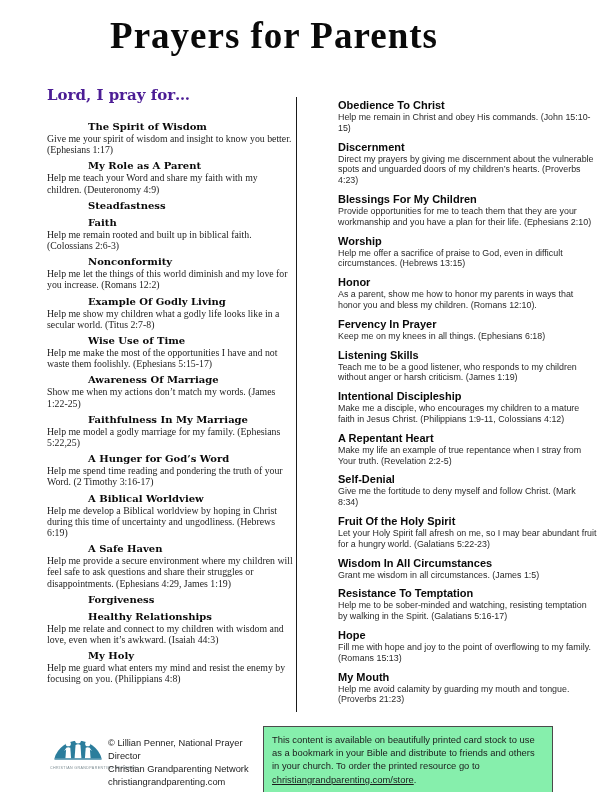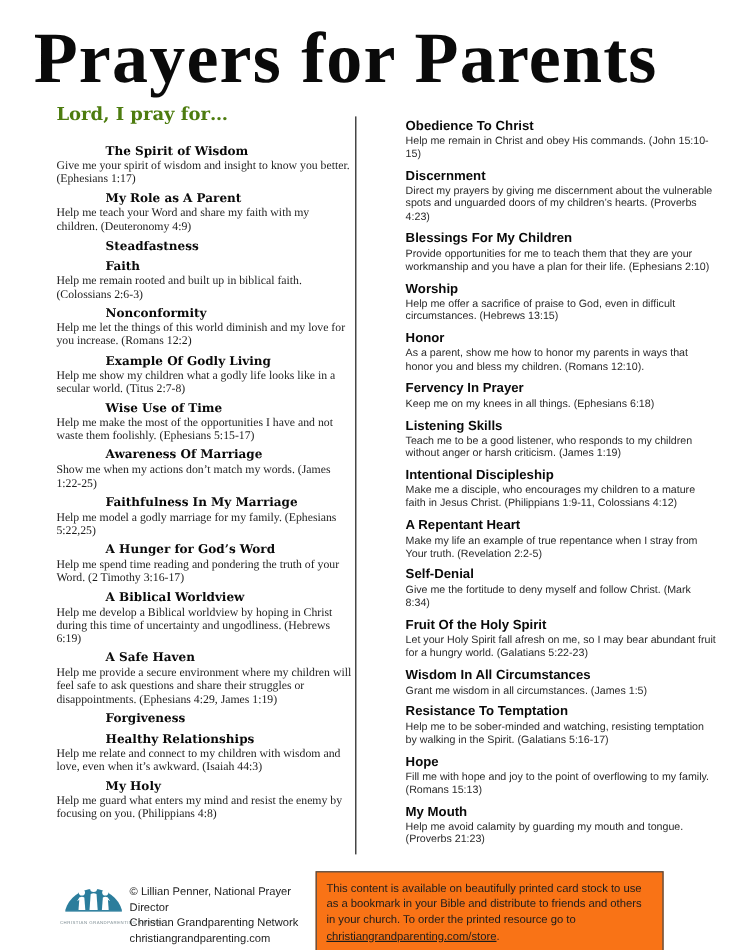--- a/index.html
+++ b/index.html
@@ -7,34 +7,34 @@
     position:relative;
     width:612px;height:792px;
     background:#ffffff;
     margin:0 auto;
     overflow:hidden;
     font-family:"Liberation Serif", serif;
     color:#111;
   }
   .page-title{
     position:absolute;top:14px;left:0;width:548px;
-    text-align:right;
+    text-align:center;
     font-family:"Liberation Serif", serif;
     font-weight:bold;
-    font-size:60px;
+    font-size:37px;
     letter-spacing:1px;
     color:#0a0a0a;
   }
   .col-left{
     position:absolute;left:47px;top:86px;width:247px;
   }
   .col-heading{
     font-family:"DejaVu Serif","Liberation Serif",serif;
     font-weight:bold;font-size:15px;margin-bottom:17px;
-    color:#4d7c0f;
+    color:#4c1d95;
   }
   .divider{
     position:absolute;left:296px;top:97px;width:1px;height:615px;
     background:#1a1a1a;
   }
   .col-right{
     position:absolute;left:307px;top:99px;width:260px;margin-left:31px;
   }
   
   .col-left .prayer{margin-bottom:5px;}
@@ -69,21 +69,21 @@
     position:absolute;left:108px;top:737px;width:160px;
     font-family:"Liberation Sans",sans-serif;
     font-size:9.3px;line-height:13px;color:#1c1c1c;
   }
   .footer-box{
     position:absolute;left:263px;top:726px;width:272px;
     border:1.5px solid #4a4a4a;
     padding:6px 8px;
     font-family:"Liberation Sans",sans-serif;
     font-size:9.4px;line-height:13.2px;color:#1c1c1c;
-    background:#f97316;
+    background:#86efac;
   }
   .store-link{
     color:#1c1c1c;text-decoration:underline;cursor:pointer;
   }
 </style>
 </head>
 <body>
 
 <div class="page">
 

